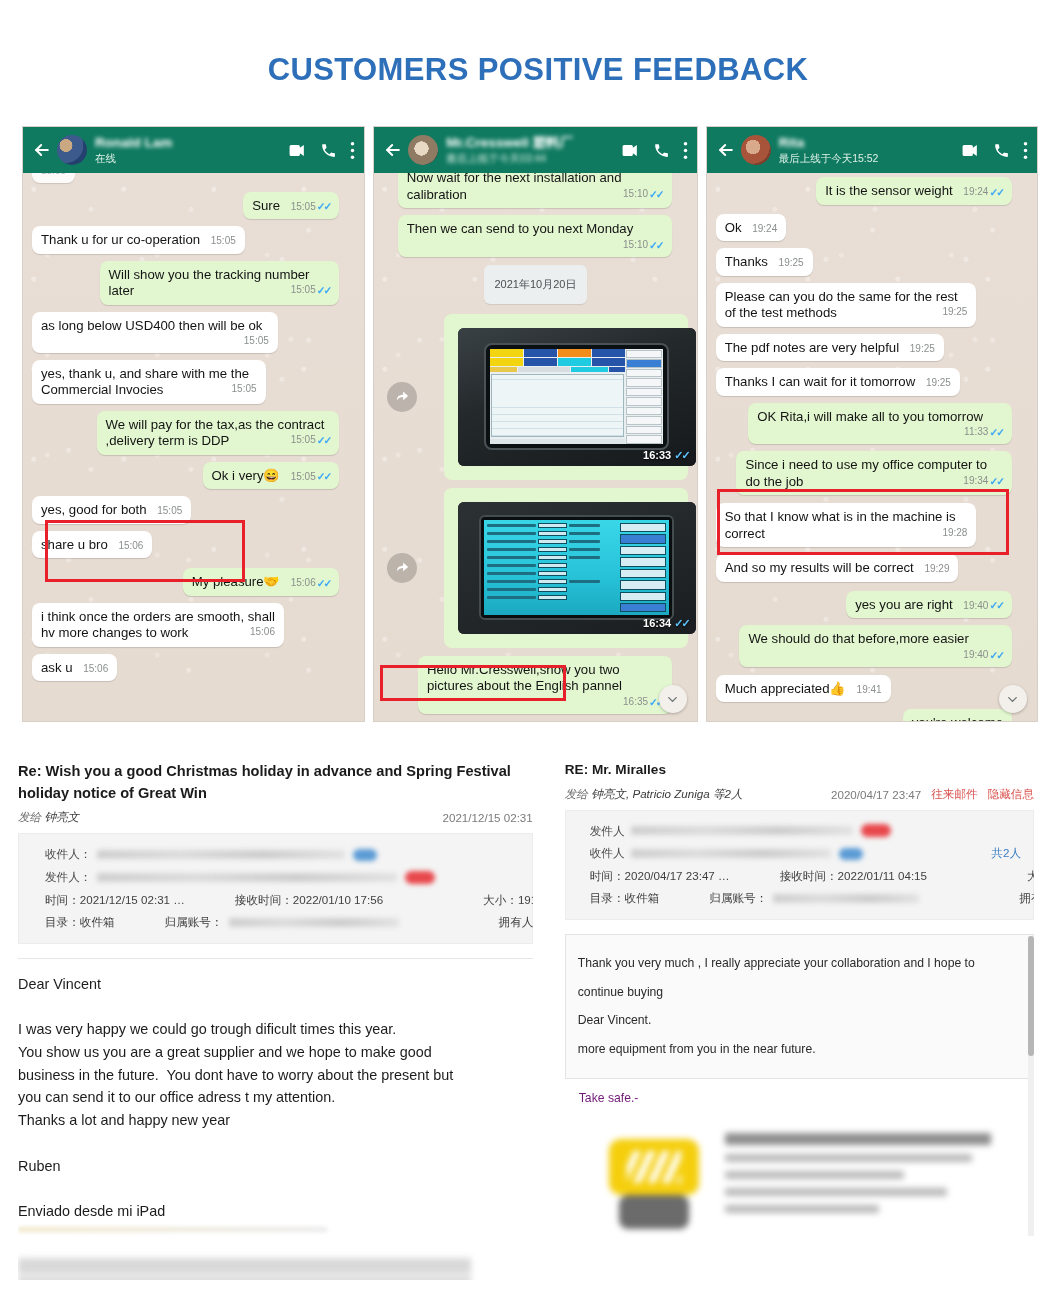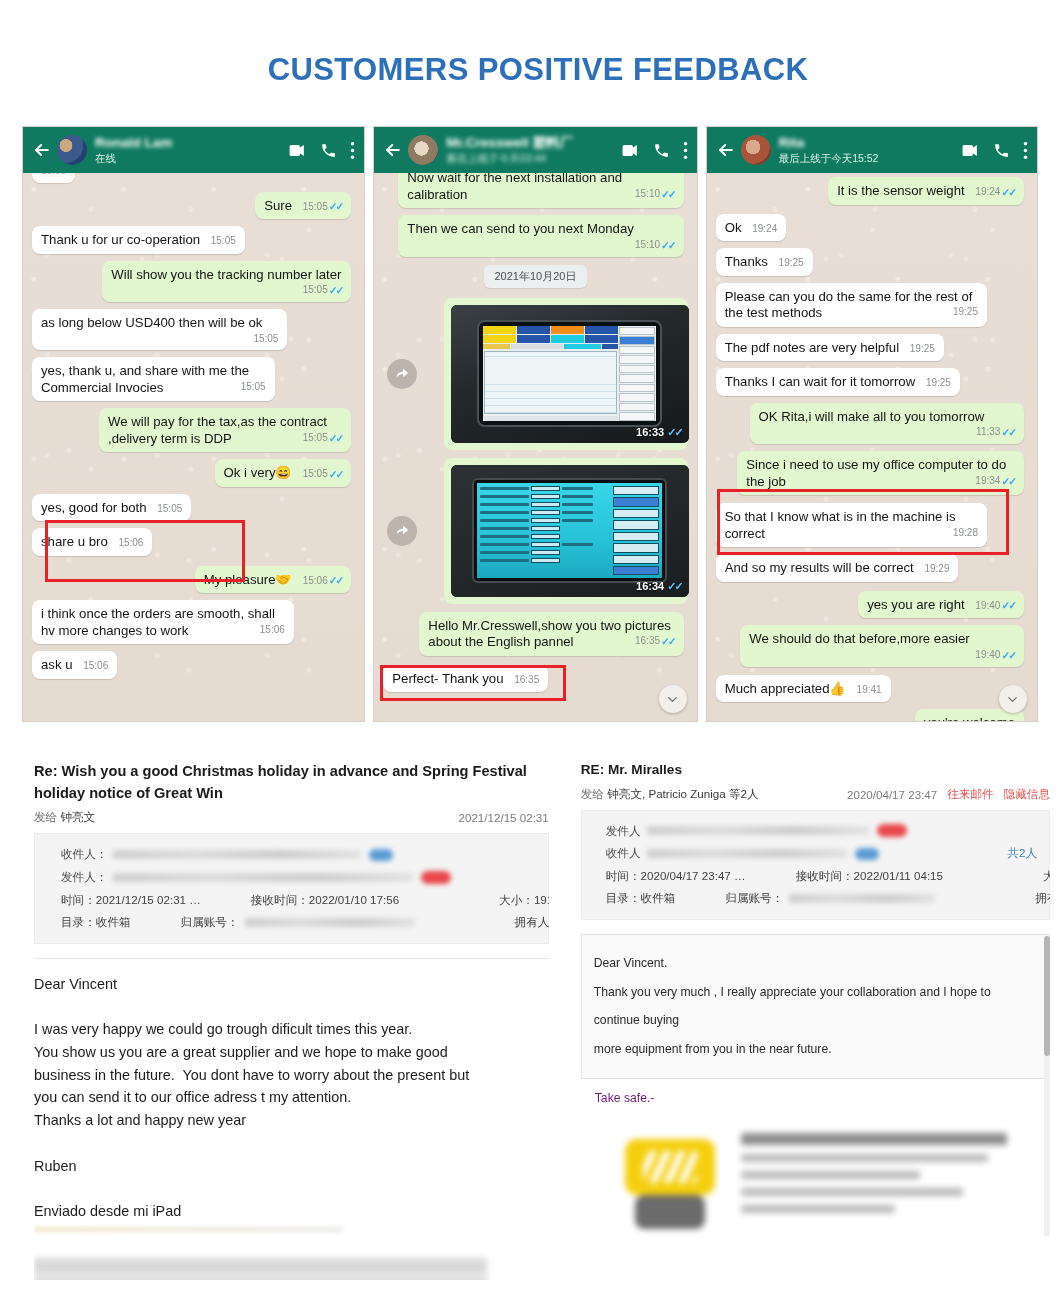--- a/index.html
+++ b/index.html
@@ -78,21 +78,21 @@
   }
   .hdr-sub {
     font-size: 10.5px; color: #dff1e8; white-space: nowrap; overflow:hidden;
     margin-top: 2px;
   }
   .hdr-sub.blurred { filter: blur(2px); }
   .hdr-icons { display:flex; align-items:center; gap: 13px; flex:none; padding-left:6px; }
   .hdr-icons svg { display:block; }
 
   
-  .msg { display: flex; margin: 0 4px 7px 0; }
+  .msg { display: flex; margin: 0 16px 7px 0; }
   .msg.out { justify-content: flex-end; }
   .msg.in  { justify-content: flex-start; }
   .bubble {
     position: relative;
     max-width: 89%;
     border-radius: 8px;
     padding: 6px 9px 5px 9px;
     font-size: 13.2px;
     line-height: 1.25;
     color: #141414;
@@ -108,42 +108,42 @@
     margin-left: 7px; white-space: nowrap;
     vertical-align: baseline;
   }
   .meta .ticks { color: #3fa9f5; font-size: 10.5px; letter-spacing:-2px; font-weight:700; }
   .bubble.multi .meta { float: right; margin-top: 1px; }
 
   
   .day-sep { display:flex; justify-content:center; margin: 8px 0 10px 0; }
   .day-sep span {
     background: #eceff0; color: #4a4f50; font-size: 11px;
-    padding: 4px 11px; border-radius: 6px; box-shadow: 0 1px 1px rgba(0,0,0,.1);
+    padding: 12px 11px; border-radius: 6px; box-shadow: 0 1px 1px rgba(0,0,0,.1);
   }
 
   
   .hl-box {
     position: absolute;
     border: 3px solid #e8202a;
     pointer-events: none;
     z-index: 4;
   }
 
   
   .img-msg { display:flex; align-items:center; justify-content:flex-end; margin-bottom: 8px; position: relative; }
   .fwd-btn {
     width: 30px; height: 30px; border-radius:50%;
     background: rgba(180,172,165,.85);
     display:flex; align-items:center; justify-content:center;
     position:absolute; left: 4px; top: 50%; transform: translateY(-50%);
   }
   .fwd-btn svg { display:block; }
   .photo-bubble {
-    background: #e2f7cf; border-radius: 8px; padding: 7px;
+    background: #e2f7cf; border-radius: 8px; padding: 14px;
     position: relative; width: 244px;
   }
   .photo {
     width: 238px; height: 138px; border-radius: 6px; overflow:hidden;
     position: relative;
     background: #1d2225;
   }
   .photo .ts {
     position:absolute; right: 7px; bottom: 4px;
     font-size: 11px; color:#fff; font-weight:700;
@@ -204,37 +204,37 @@
   .scroll-down {
     position:absolute; right: 10px; bottom: 8px;
     width: 28px; height: 28px; border-radius: 50%;
     background: #f3efeb; box-shadow: 0 1px 3px rgba(0,0,0,.25);
     display:flex; align-items:center; justify-content:center;
     z-index: 6; color:#6b7573;
   }
 
   
   .mail-row {
-    position: absolute; left: 34px; top: 760px;
+    position: absolute; left: 18px; top: 760px;
     width: 1016px; height: 520px;
     display: flex; gap: 32px;
   }
   .mail { position: relative; overflow: hidden; background: #fff; }
   .mail.left  { width: 520px; }
   .mail.right { width: 474px; border-left: 0; }
 
   .mail-subject {
     font-size: 14.6px; font-weight: 700; color: #1b1b1b;
     line-height: 1.52; margin-bottom: 6px;
   }
   .mail-subrow {
     display:flex; align-items:center; justify-content:space-between;
     font-size: 11.6px; color:#6c6c6c; margin-bottom: 8px;
   }
-  .mail-subrow .to { color:#6c6c6c; }
+  .mail-subrow .to { color:#6c6c6c;font-style:italic; }
   .mail-subrow .to b { color:#3a3a3a; font-weight:400; }
   .mail-subrow .right-grp { display:flex; gap:10px; align-items:center; }
   .mail-subrow .date { color:#7b7b7b; }
   .mail-subrow .redlink { color:#d9534f; }
 
   .mail-detail {
     background: #f4f4f4; border:1px solid #ececec;
     padding: 9px 12px 9px 26px;
     font-size: 11.6px; color:#3f3f3f; line-height: 1.95;
   }
@@ -985,22 +985,22 @@
             <span class="blurbar" style="width:146px;"></span>
           </span>
           <span class="spacer"></span>
           <span class="col">
             <span>拥有人：</span>
           </span>
         </div>
       </div>
 
       <div class="rbody-box">
+        <div>Thank you very much , I really appreciate your collaboration and I hope to continue buying</div>
         <div>Dear Vincent.</div>
-        <div>Thank you very much , I really appreciate your collaboration and I hope to continue buying</div>
         <div>more equipment from you in the near future.</div>
       </div>
       <div class="rbody-take">Take safe.-</div>
 
       <div class="rsig">
         <div class="logo">
           <div class="ybox"></div>
             <div class="gbox"></div>
         </div>
         <div class="txt">

